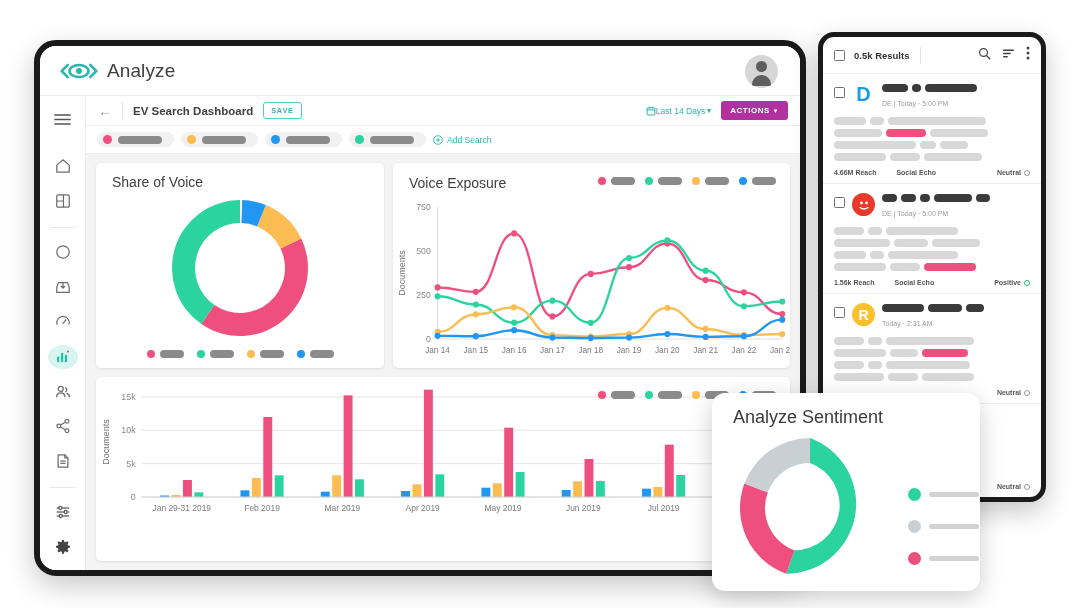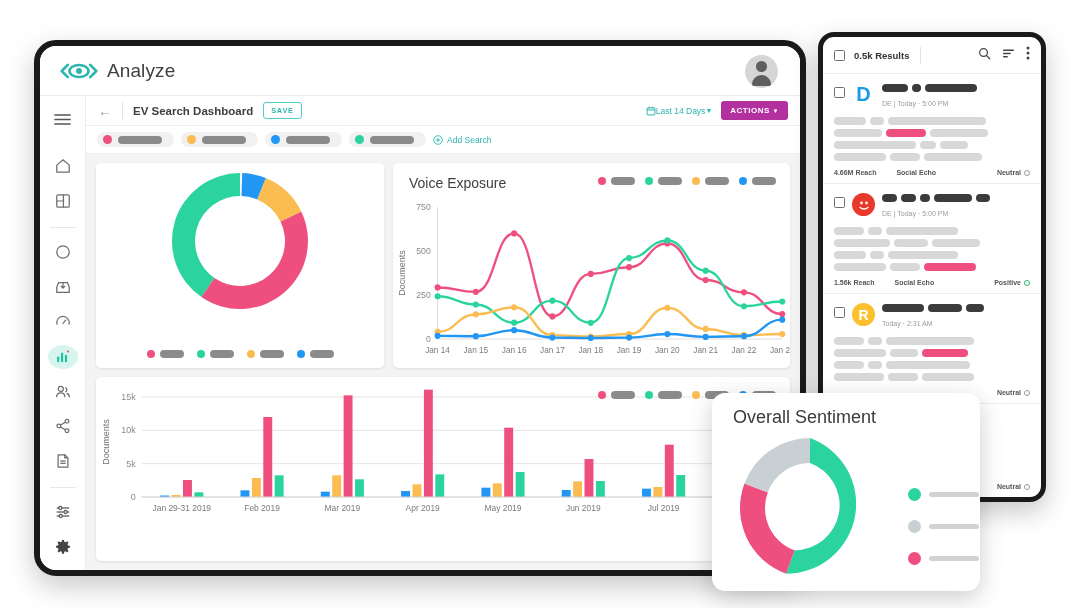--- a/index.html
+++ b/index.html
@@ -333,20 +333,21 @@
             </svg>
           <span>Add Search</span>
         </span>
       </div>
 
       <div id="dash">
 
         <div id="dash-row1">
 
           <div class="card" id="sov-card">
+            <div class="card-title">Share of Voice</div>
             <svg width="288" height="160" viewBox="0 0 288 160" style="display:block">
               <g transform="translate(144,78)">
 
                 <path d="M 0 -68 A 68 68 0 0 0 -38.6 56.0 L -25.6 37.0 A 45 45 0 0 1 0 -45 Z" fill="#2bd49f"></path>
                 <path d="M -38.6 56.0 A 68 68 0 0 0 61.2 -29.6 L 40.5 -19.6 A 45 45 0 0 1 -25.6 37.0 Z" fill="#ef4f7e"></path>
                 <path d="M 61.2 -29.6 A 68 68 0 0 0 25.8 -62.9 L 17.1 -41.6 A 45 45 0 0 1 40.5 -19.6 Z" fill="#fbbc52"></path>
                 <path d="M 25.8 -62.9 A 68 68 0 0 0 2.2 -68 L 1.5 -45 A 45 45 0 0 1 17.1 -41.6 Z" fill="#2196f3"></path>
               </g>
             </svg>
             <div id="sov-legend">
@@ -740,21 +741,21 @@
     <div class="ri-footer">
       <span class="right">
           <span>Neutral</span>
           <span class="sent-ring"></span>
         </span>
     </div>
   </div>
 </div>
 
 <div id="sentiment-card">
-  <div id="sentiment-title">Overall Sentiment</div>
+  <div id="sentiment-title">Analyze Sentiment</div>
   <svg width="200" height="160" viewBox="0 0 200 160" style="display:block;margin-top:2px">
     <g transform="translate(98,78)">
       <path d="M 0 -70 A 70 70 0 0 1 -23.9 65.8 L -15.4 42.3 A 45 45 0 0 0 0 -45 Z" fill="#2bd49f"></path>
       <path d="M -23.9 65.8 A 70 70 0 0 1 -65.6 -24.4 L -42.2 -15.7 A 45 45 0 0 0 -15.4 42.3 Z" fill="#ef4f7e"></path>
       <path d="M -65.6 -24.4 A 70 70 0 0 1 0 -70 L 0 -45 A 45 45 0 0 0 -42.2 -15.7 Z" fill="#c9d0d4"></path>
     </g>
   </svg>
   <div id="sent-legend">
     <span class="sl-row">
         <span class="sl-dot" style="background:#2bd49f"></span>

